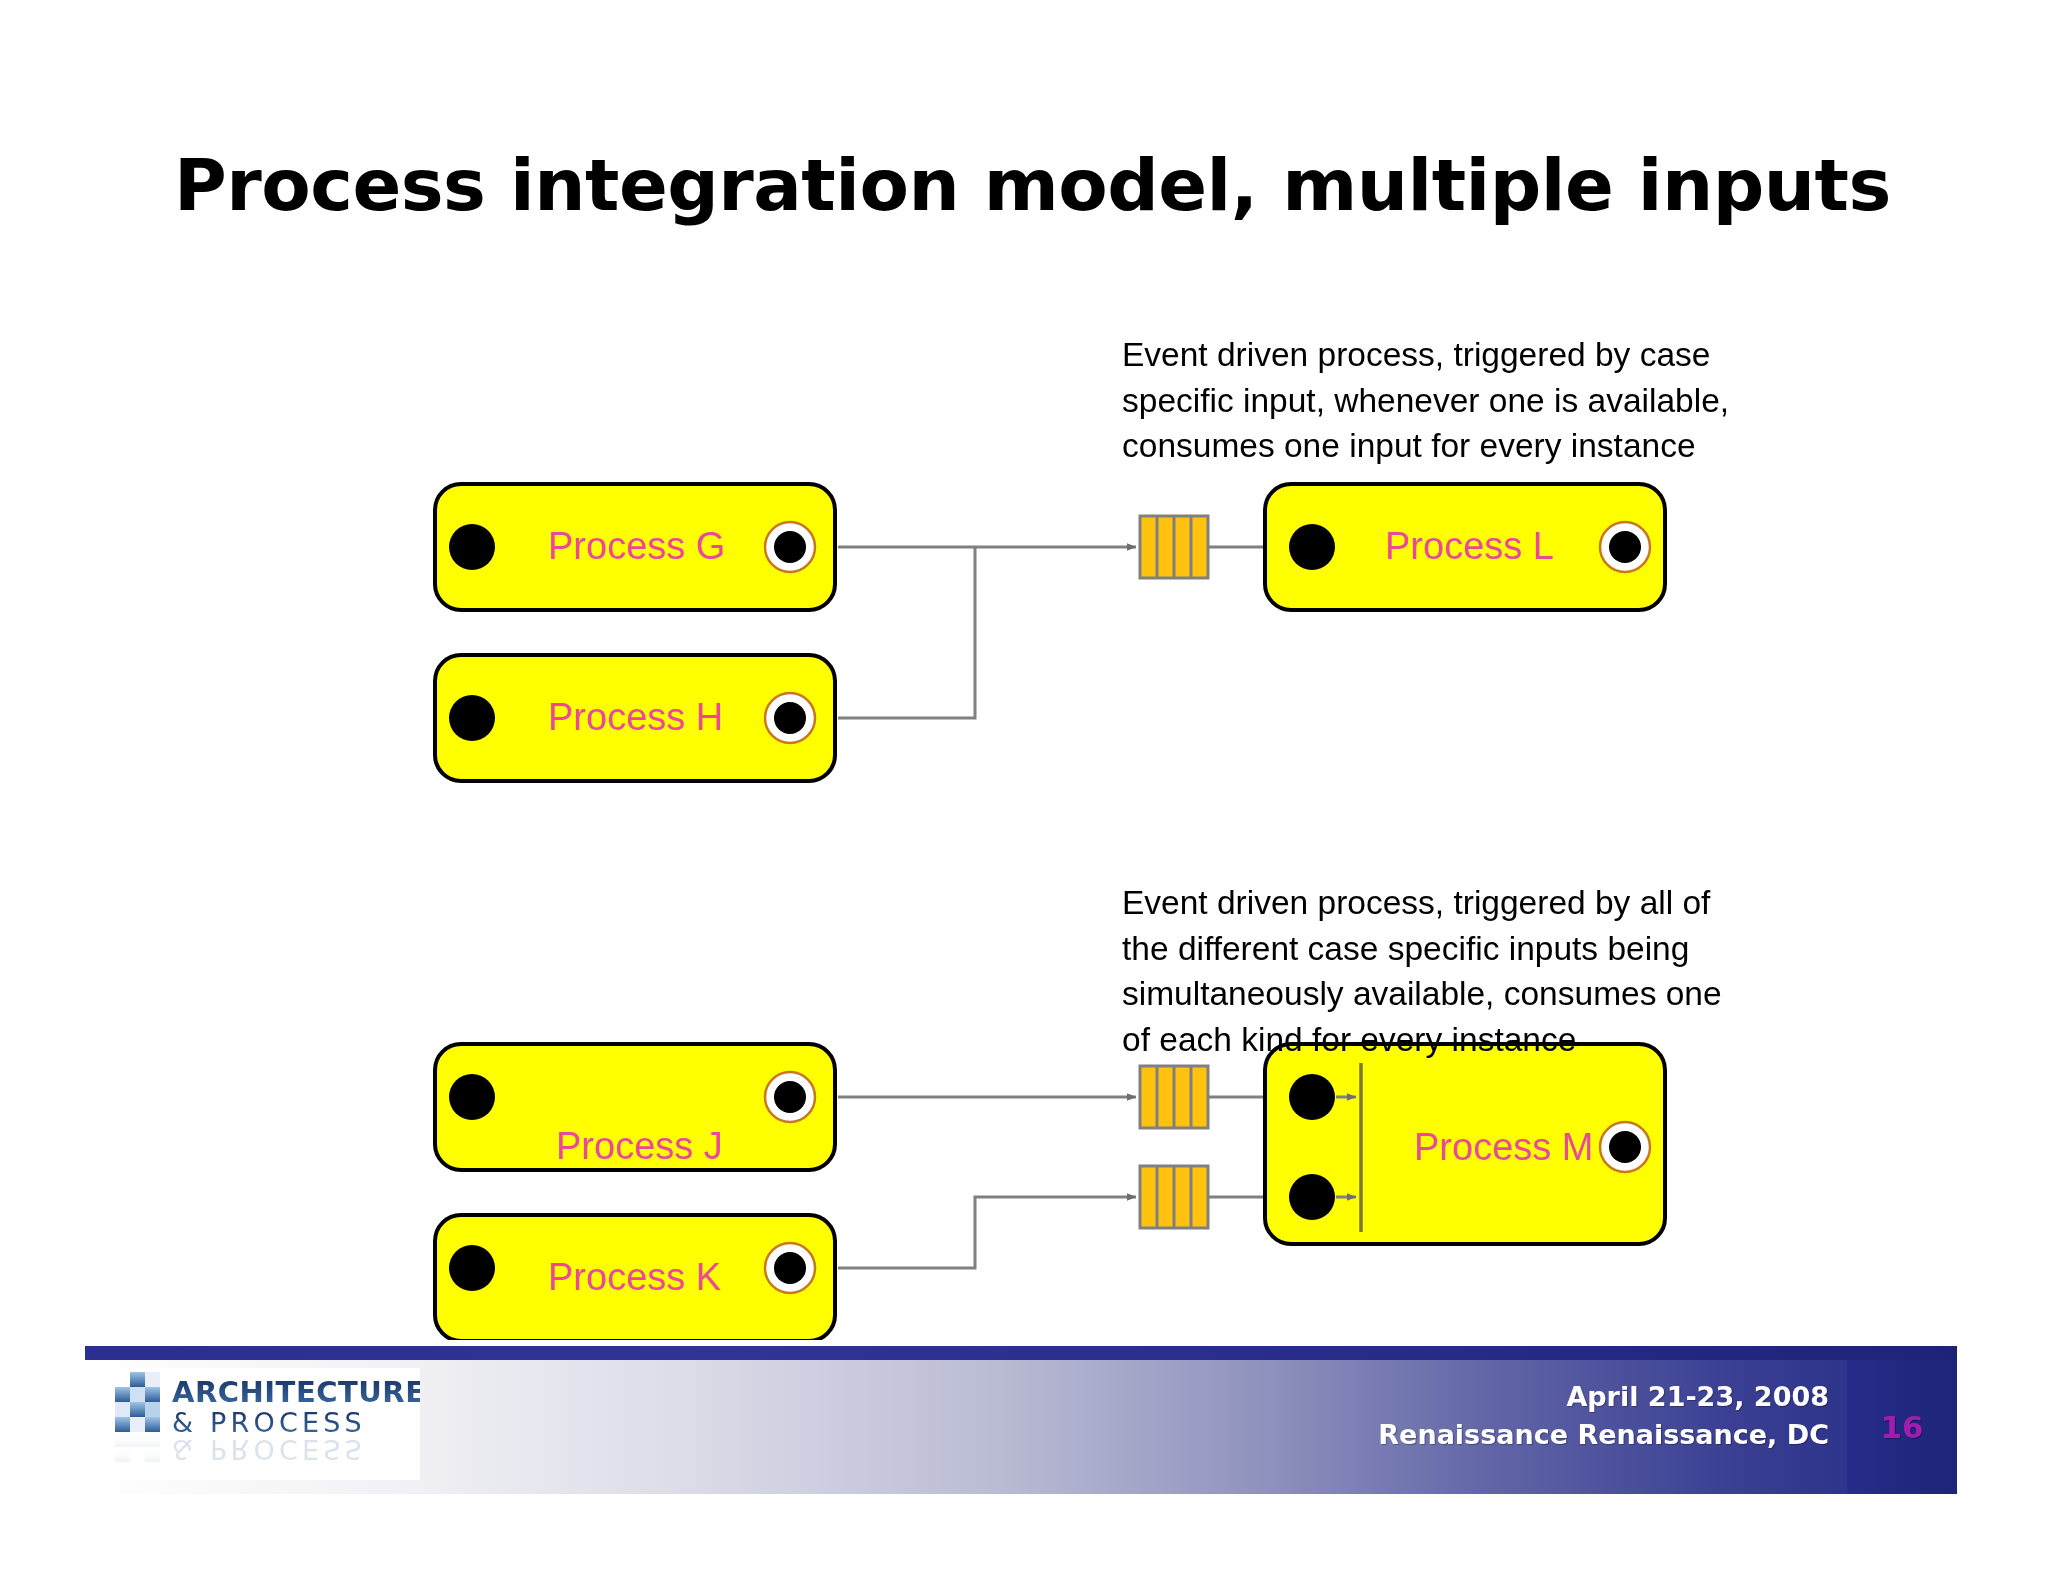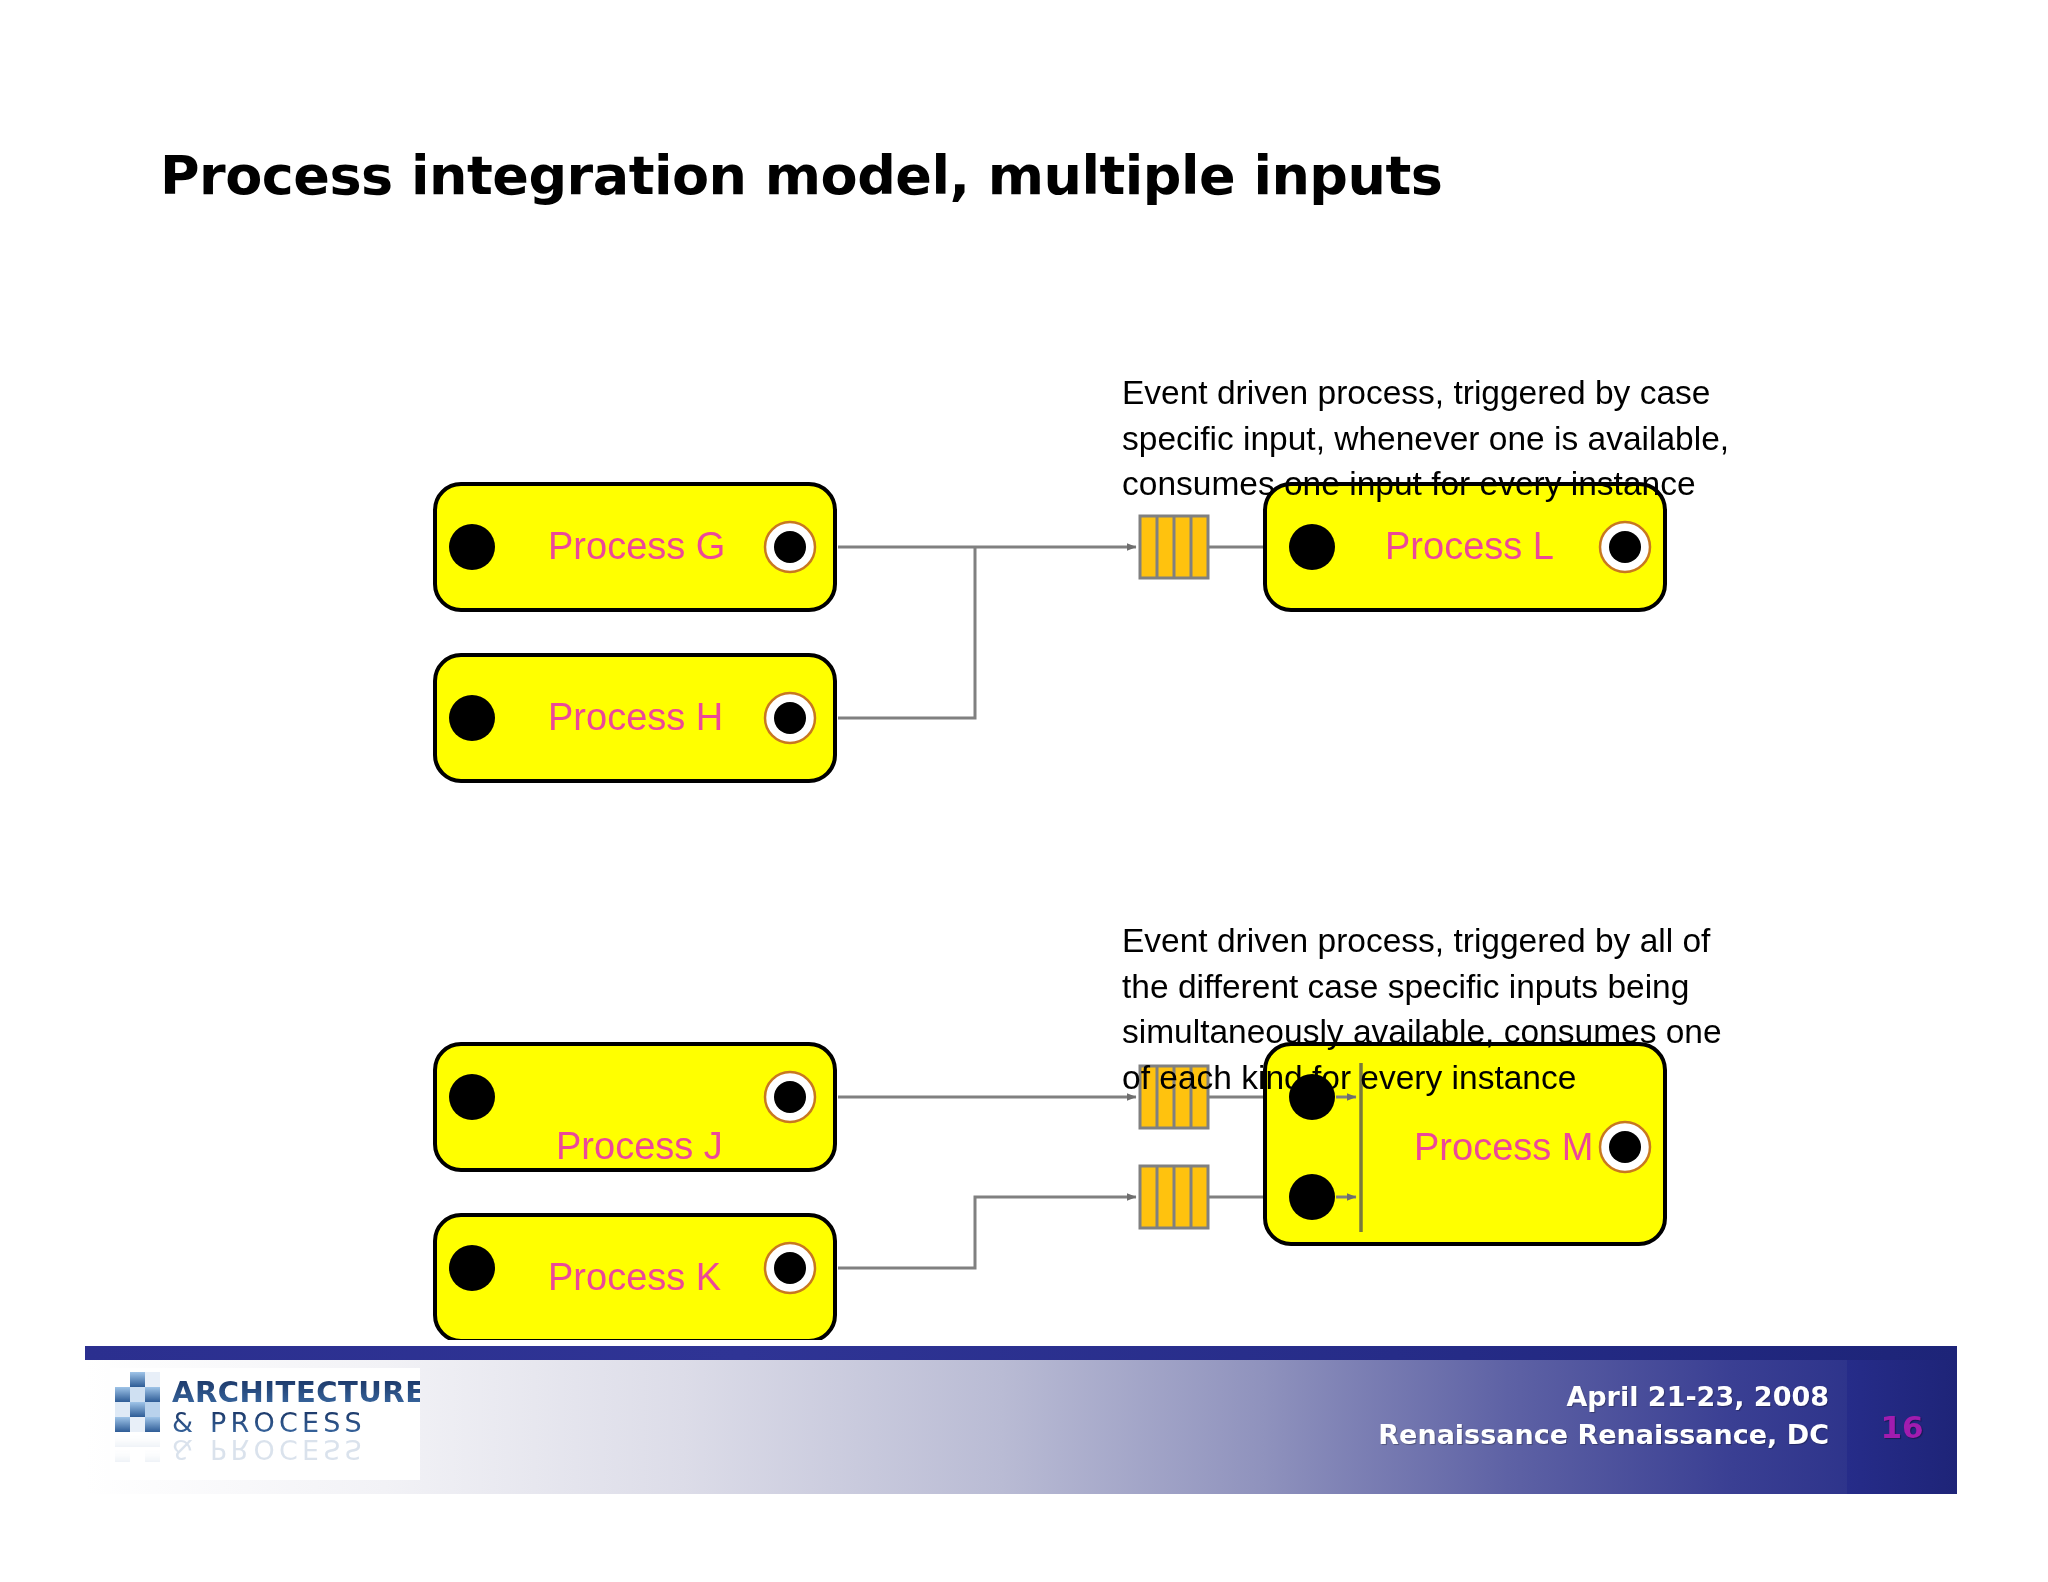--- a/index.html
+++ b/index.html
@@ -12,25 +12,25 @@
     width: 2048px;
     height: 1582px;
     background: #ffffff;
     font-family: "Liberation Sans", sans-serif;
     overflow: hidden;
   }
 
   
   #slide-title {
     position: absolute;
-    left: 160px;
+    left: 174px;
     top: 148px;
     width: 1780px;
     font-family: "DejaVu Sans", sans-serif;
-    font-size: 54px;
+    font-size: 72px;
     font-weight: bold;
     letter-spacing: -0.5px;
     color: #000000;
     line-height: 1.05;
     white-space: nowrap;
   }
 
   
   #diagram {
     position: absolute;
@@ -42,21 +42,20 @@
   #diagram svg { display: block; }
 
   
   .annotation {
     position: absolute;
     font-family: "Liberation Sans", sans-serif;
     font-size: 33.5px;
     line-height: 1.36;
     color: #000000;
     white-space: pre-line;
-    margin-top: 38px;
   }
   #annotation-top   { left: 1122px; top: 332px; width: 720px; }
   #annotation-bottom{ left: 1122px; top: 880px; width: 720px; }
 
   
   .proc-label {
     position: absolute;
     font-family: "Liberation Sans", sans-serif;
     font-size: 38px;
     color: #ec4899;

